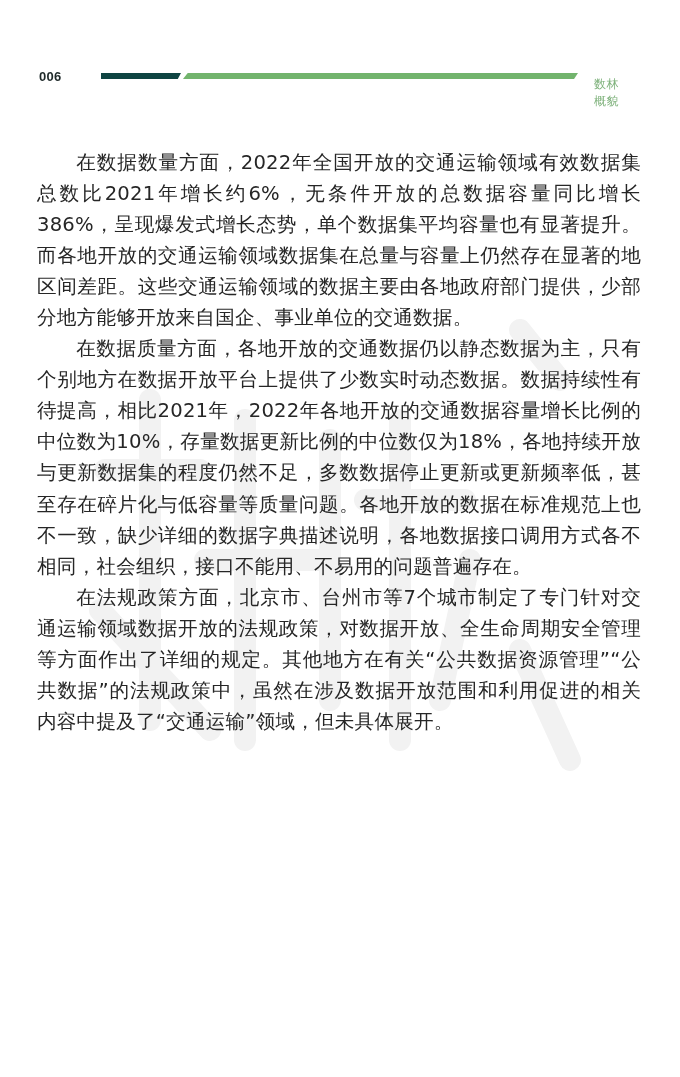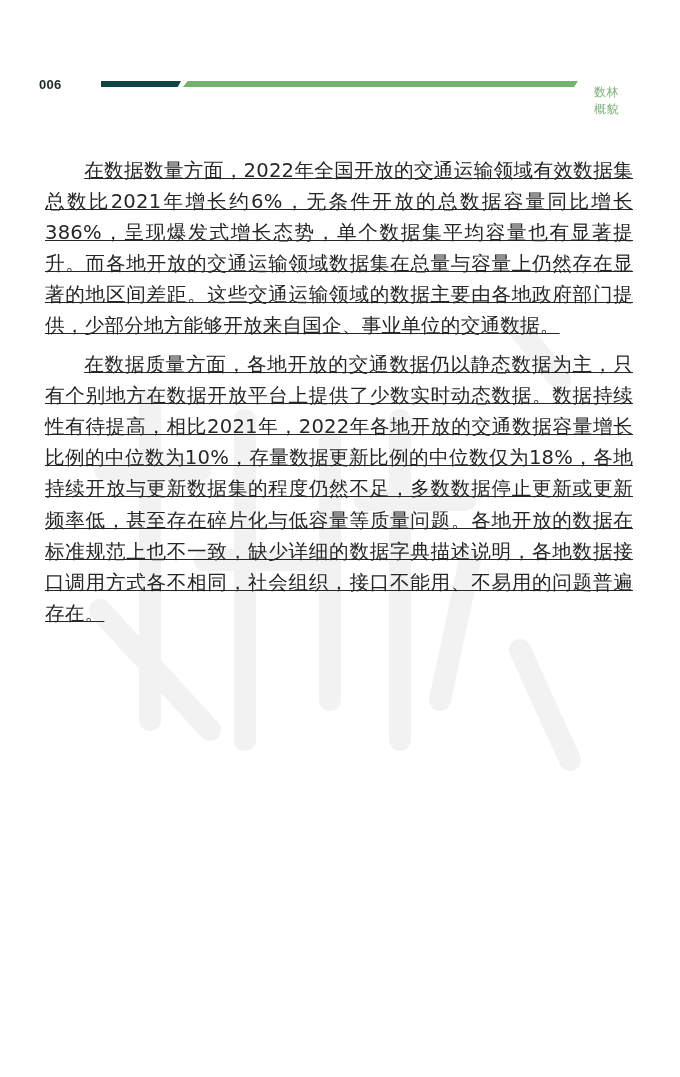--- a/index.html
+++ b/index.html
@@ -9,21 +9,21 @@
     }
     body {
       width: 680px;
       height: 1077px;
       position: relative;
       overflow: hidden;
       font-family: "DejaVu Sans", "Liberation Sans", sans-serif;
     }
     .header {
       position: absolute;
-      left: 0; top: 16px;
+      left: 0; top: 8px;
       width: 626px;
       height: 100px;
       text-decoration: underline;
     }
     .page-number {
       position: absolute;
       left: 39px;
       top: 61px;
       font-family: "Liberation Sans", sans-serif;
       font-weight: bold;
@@ -68,25 +68,24 @@
     .content {
       position: absolute;
       left: 37px;
       top: 147px;
       width: 604px;
       font-size: 19.6px;
       line-height: 31.05px;
       color: #262626;
     }
     .content p {
-      margin: 8px;
+      margin: 0;
       text-indent: 2em;
       text-align: justify;
       letter-spacing: 0.2px;
-      text-decoration: underline;
     }
   </style>
 </head>
 <body>
 
 <div class="header">
   <span class="page-number">006</span>
   <div class="bar-dark"></div>
   <div class="bar-green"></div>
   <span class="section-label">数林概貌</span>
@@ -104,13 +103,14 @@
     <line x1="470" y1="560" x2="440" y2="700"></line>
     <line x1="520" y1="330" x2="560" y2="380"></line>
     <line x1="520" y1="650" x2="570" y2="760"></line>
     <line x1="100" y1="610" x2="210" y2="730"></line>
   </g>
 </svg>
 
 <div class="content">
   <p>在数据数量方面，2022年全国开放的交通运输领域有效数据集总数比2021年增长约6%，无条件开放的总数据容量同比增长386%，呈现爆发式增长态势，单个数据集平均容量也有显著提升。而各地开放的交通运输领域数据集在总量与容量上仍然存在显著的地区间差距。这些交通运输领域的数据主要由各地政府部门提供，少部分地方能够开放来自国企、事业单位的交通数据。</p>
   <p>在数据质量方面，各地开放的交通数据仍以静态数据为主，只有个别地方在数据开放平台上提供了少数实时动态数据。数据持续性有待提高，相比2021年，2022年各地开放的交通数据容量增长比例的中位数为10%，存量数据更新比例的中位数仅为18%，各地持续开放与更新数据集的程度仍然不足，多数数据停止更新或更新频率低，甚至存在碎片化与低容量等质量问题。各地开放的数据在标准规范上也不一致，缺少详细的数据字典描述说明，各地数据接口调用方式各不相同，社会组织，接口不能用、不易用的问题普遍存在。</p>
+  <p>在法规政策方面，北京市、台州市等7个城市制定了专门针对交通运输领域数据开放的法规政策，对数据开放、全生命周期安全管理等方面作出了详细的规定。其他地方在有关“公共数据资源管理”“公共数据”的法规政策中，虽然在涉及数据开放范围和利用促进的相关内容中提及了“交通运输”领域，但未具体展开。</p>
 </div>
 
 </body></html>

